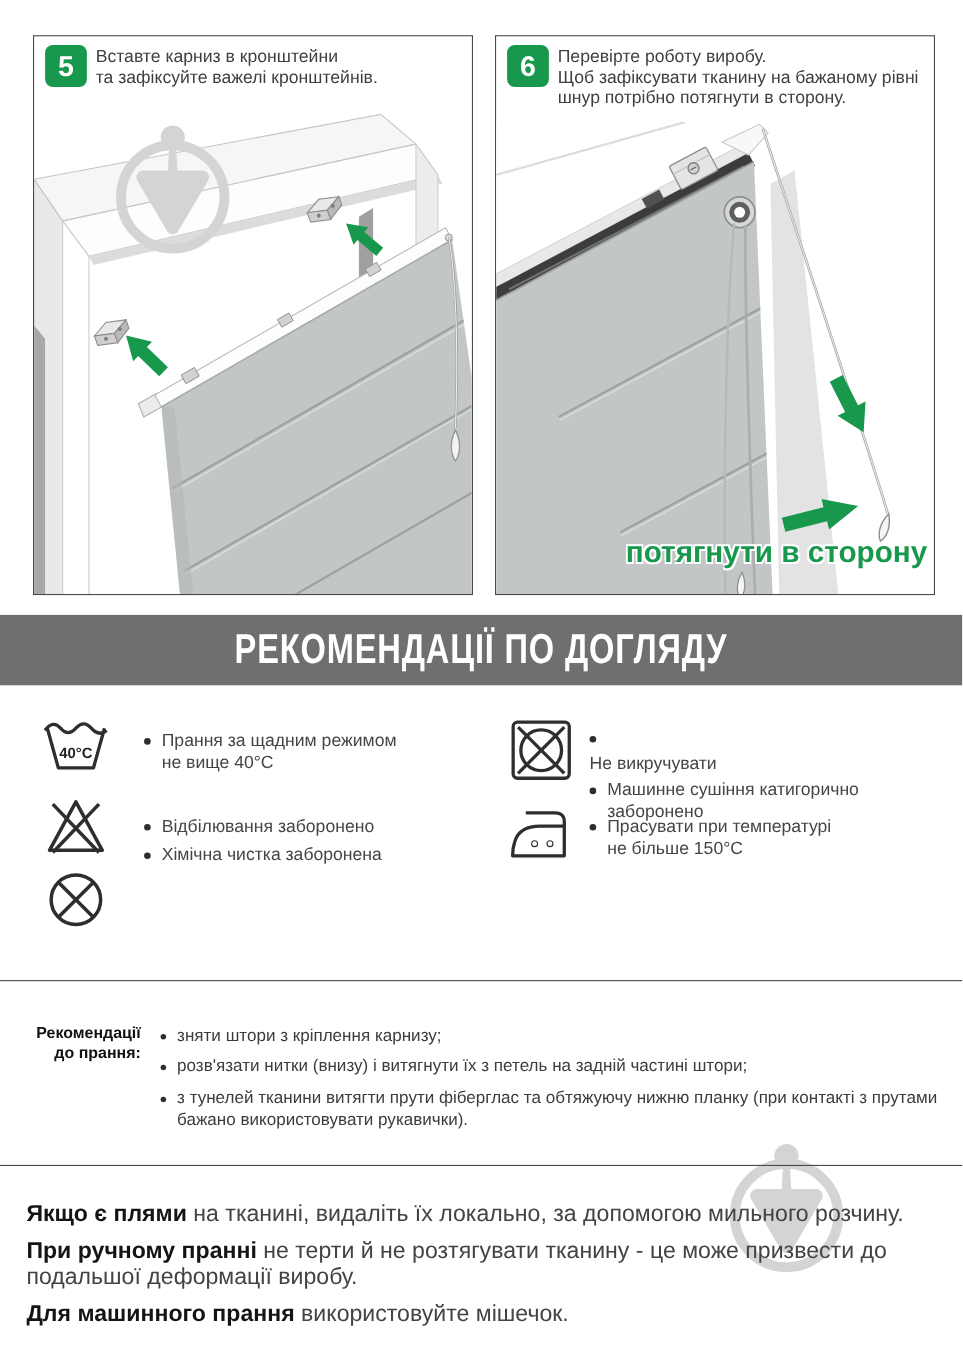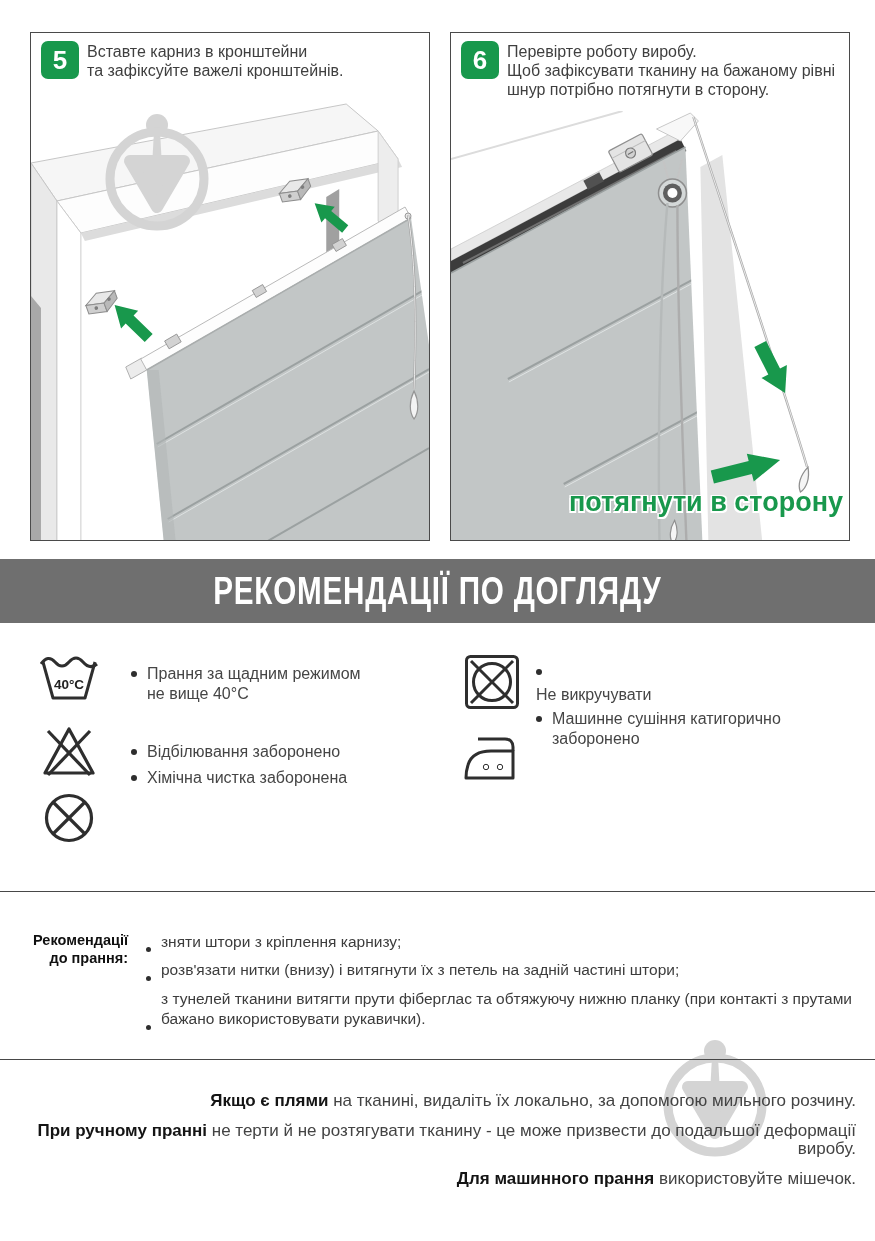--- a/index.html
+++ b/index.html
@@ -42,27 +42,27 @@
   .abs { position:absolute; z-index:1; }
 
   
   .divider { position:absolute; left:0; width:875px; border-top:1.5px solid #474747; z-index:1; }
   .d1 { top:891px; } .d2 { top:1059px; }
 
   
   .w-label { position:absolute; left:20px; top:931px; width:108px; text-align:right;
              font-weight:bold; font-size:14.5px; line-height:1.25; color:#101010; white-space:pre-line; z-index:1; }
   .w-list { position:absolute; left:146px; top:932px; width:706px; z-index:1; }
-  .w-list .bullet-row { margin-bottom:8px;align-items:flex-end; }
+  .w-list .bullet-row { margin-bottom:8px; }
   .w-list .dot { flex-basis:5px; width:5px; height:5px; margin-top:8px; }
   .w-text { font-size:15.5px; line-height:1.32; color:#3c3c3c; }
 
   
   .notes { position:absolute; left:24px; top:1092px; width:832px; z-index:2; }
-  .notes p { margin:0 0 11px 0; font-size:17px; line-height:1.1; color:#434343;text-align:right; }
+  .notes p { margin:0 0 11px 0; font-size:21px; line-height:1.1; color:#434343; }
   .notes .lead { font-weight:bold; color:#141414; }
 </style>
 </head>
 <body>
 
 <div class="page">
 
   <section class="panel p5">
     <svg class="illus" viewBox="0 0 399 440" preserveAspectRatio="none">
       <defs>
@@ -265,20 +265,25 @@
 заборонено</span>
     </div>
   </div>
 
   <svg class="care-icon" style="left:463px; top:733px;" width="58" height="50" viewBox="0 0 58 50">
     <path d="M3,45 C3,45 3,38 5,32 C8,22 17,18 28,18 L50,18 L50,45 Z" stroke-width="3" stroke-linejoin="round"></path>
     <path d="M15,6 L42,6 C47,6 50,9 50,14 L50,18" stroke-width="3"></path>
     <circle cx="23" cy="34" r="2.7" fill="#2e2e2e" stroke="none"></circle>
     <circle cx="37" cy="34" r="2.7" fill="#2e2e2e" stroke="none"></circle>
   </svg>
+  <div class="abs bullet-row" style="left:536px; top:742px;">
+    <span class="dot"></span>
+    <span class="care-text">Прасувати при температурі
+не більше 150°С</span>
+  </div>
 
   <div class="divider d1"></div>
   <div class="divider d2"></div>
 
   <div class="w-label">Рекомендації
 до прання:</div>
   <div class="w-list">
     <div class="bullet-row">
       <span class="dot"></span>
       <span class="w-text">зняти штори з кріплення карнизу;</span>

